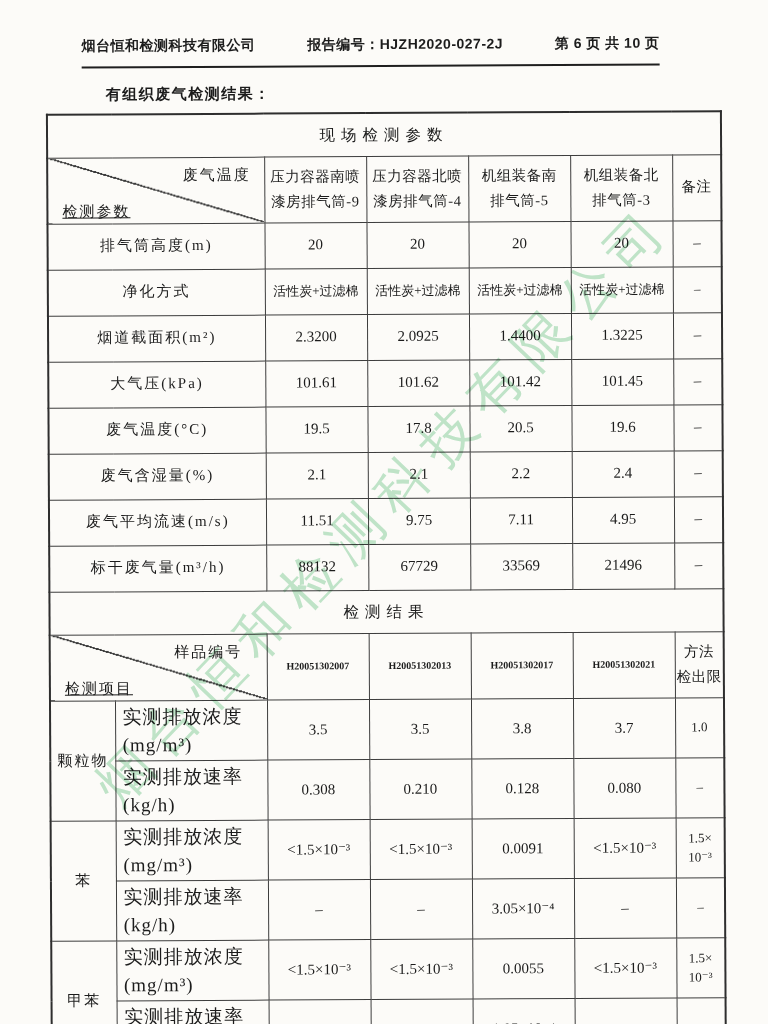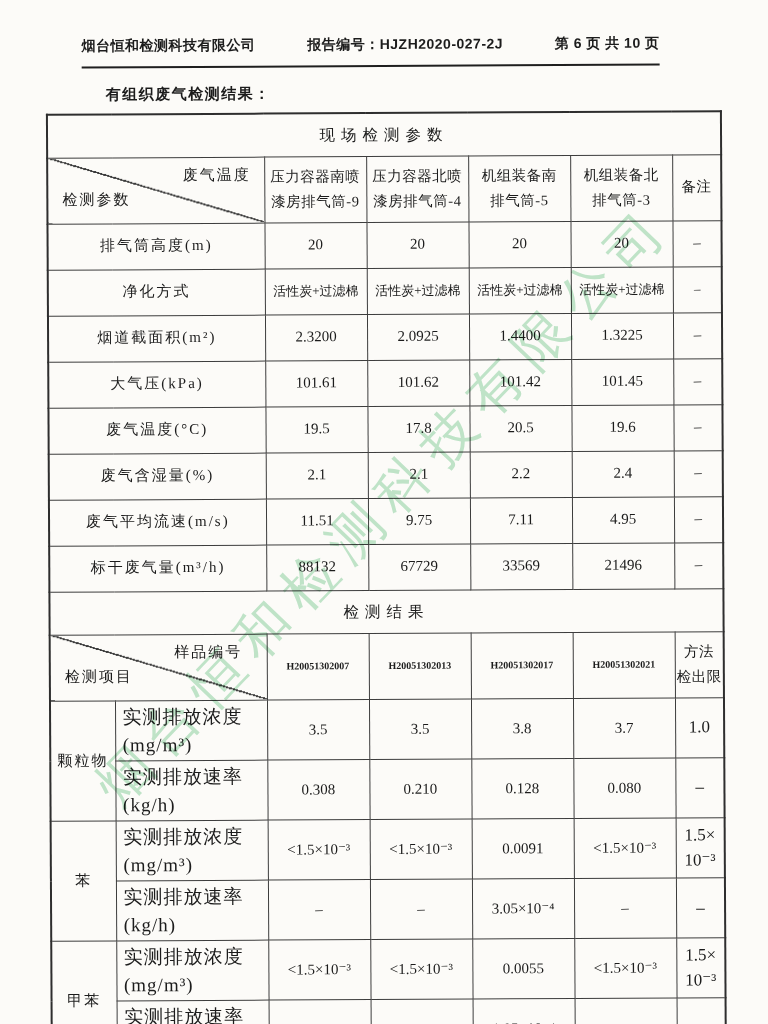--- a/index.html
+++ b/index.html
@@ -47,33 +47,33 @@
   tr.h46 td { height: 46px; } tr.h50 td { height: 50px; }
   tr.h44 td { height: 44px; } tr.h56 td { height: 56px; }
 
   td.sect { letter-spacing: 6px; font-size: 15.5px; }
   td.colhead { font-size: 14.5px; line-height: 1.75; letter-spacing: 0.5px; padding: 2px 1px; }
   td.sampleid { font-size: 10px; padding: 9px 0; letter-spacing: 0; font-weight: bold; }
   td.plabel { letter-spacing: 2px; }
   td.plabel2 { text-align: left; padding-left: 7px; letter-spacing: 1px; font-size: 19px; }
   td.cat { letter-spacing: 2px; }
   tr.vsmall td.val { font-size: 13px; padding: 11px 1px; letter-spacing: 0; }
-  td.limit { font-size: 17px; padding: 2px 1px; }
+  td.limit { font-size: 13px; padding: 2px 1px; }
 
   
   td.diag {
     position: relative; padding: 0;
     background-image: linear-gradient(to top right,
       transparent calc(50% - 0.8px),
       #3d3d3d calc(50% - 0.8px),
       #3d3d3d calc(50% + 0.8px),
       transparent calc(50% + 0.8px));
   }
   td.diag .diag-top    { position: absolute; top: 7px; right: 13px; letter-spacing: 2px; }
-  td.diag .diag-bottom { position: absolute; bottom: 12px; left: 14px; letter-spacing: 2px; }
+  td.diag .diag-bottom { position: absolute; bottom: 0; left: 14px; letter-spacing: 2px; text-decoration: underline; }
   td.diag2 .diag-top   { right: 24px; }
 
   
   .watermark {
     position: absolute; left: 50%; top: 505px;
     transform: translate(-50%, -50%) rotate(-46deg);
     font-size: 54px; letter-spacing: 13px; white-space: nowrap;
     opacity: 0.55; mix-blend-mode: multiply;
     pointer-events: none; z-index: 5;
     font-family: "Liberation Serif", "DejaVu Serif", serif;

